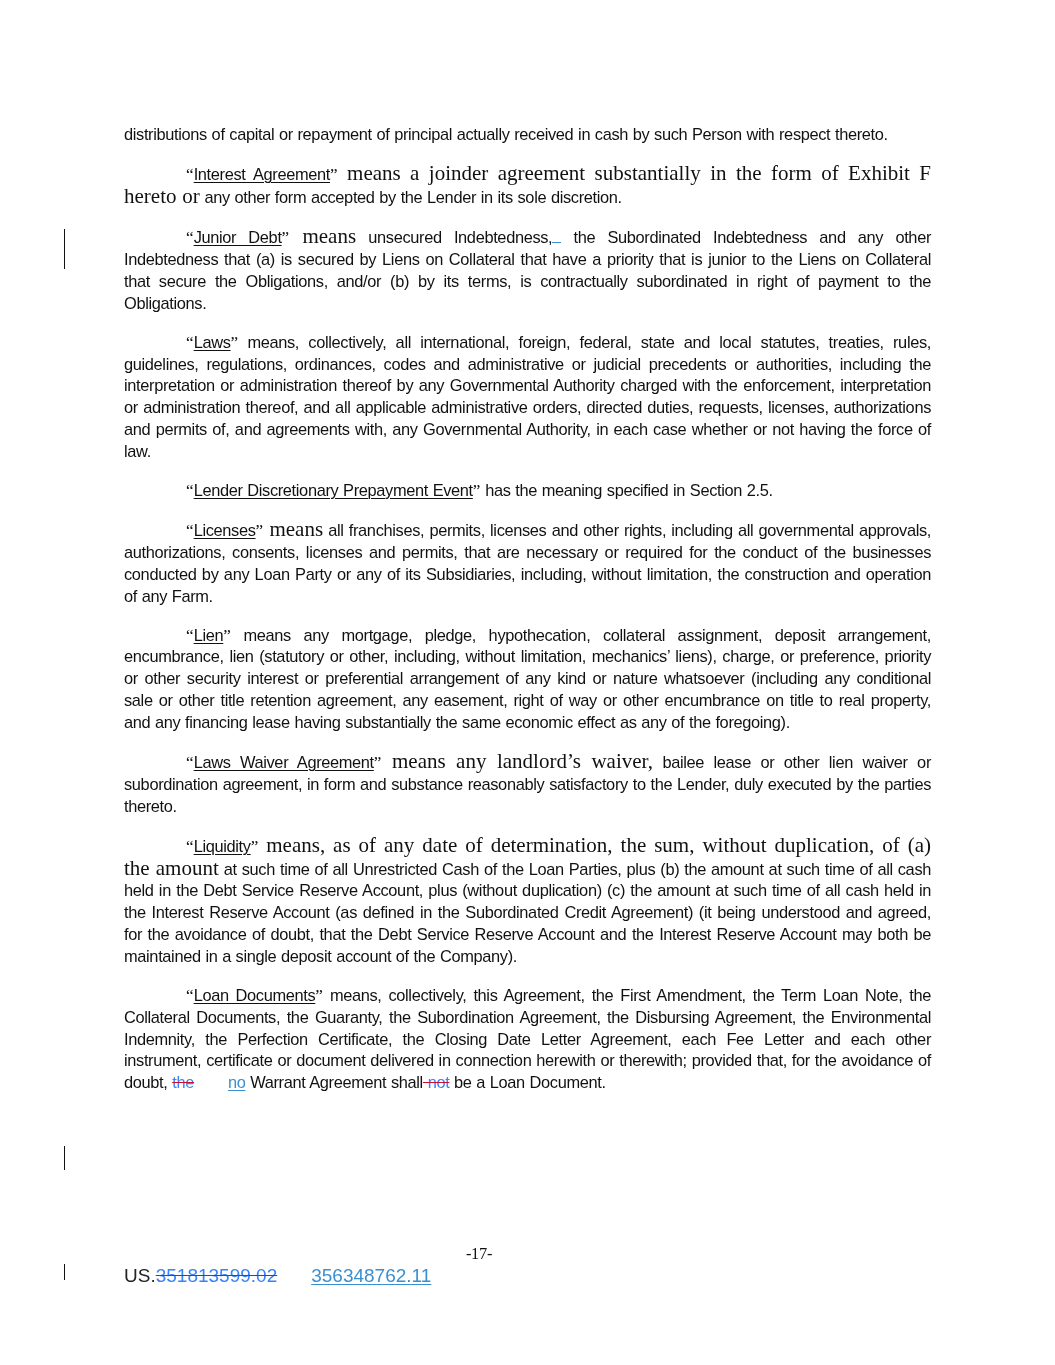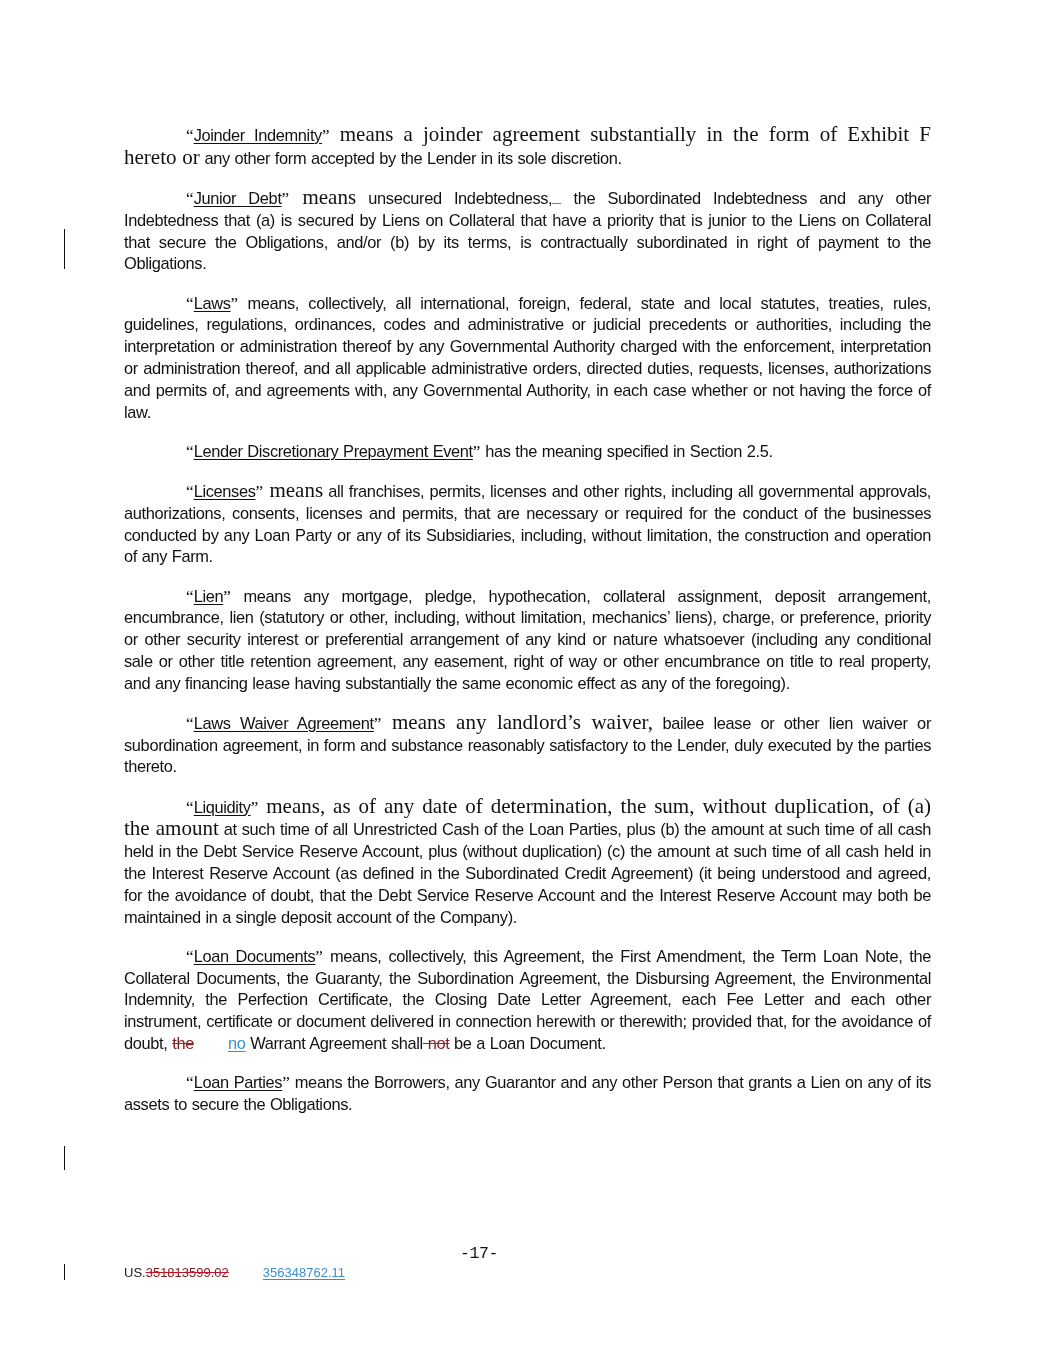--- a/index.html
+++ b/index.html
@@ -10,47 +10,50 @@
       font-family: "Liberation Sans", sans-serif;
       font-size: 16.4px; line-height: 21.8px;
       text-align: justify; letter-spacing: -0.35px; word-spacing: 0.5px;
     }
     .para { margin: 0 0 17.4px 0; }
     .para.indent { text-indent: 62px; }
     .serif { font-family: "Liberation Serif", serif; font-size: 21px; letter-spacing: 0; }
     .q { font-family: "Liberation Serif", serif; font-size: 17.2px; letter-spacing: 0; }
     .term { text-decoration: underline; text-underline-offset: 2px; text-decoration-thickness: 1px; }
     .ul { text-underline-offset: 2px; text-decoration-thickness: 1px; }
-    .del { color: #7f1d1d; text-decoration: line-through; text-decoration-color: #c8102e; }
+    .del { color: #3b82f6; text-decoration: line-through; text-decoration-color: #c8102e; }
     .ins { color: #3a8fd0; text-decoration: underline; text-decoration-color: #3a8fd0; text-underline-offset: 2px; padding-left: 34px; }
     .ins-blank { display: inline-block; width: 9px; border-bottom: 1px solid #3a8fd0; height: 14px; vertical-align: baseline; }
     .change-bar { position: absolute; left: 64px; width: 1.4px; background: #111111; }
     .page-number {
       position: absolute; left: 0; width: 958px; top: 1244px; text-align: center;
-      font-family: Liberation Mono, monospace; font-size: 16.4px; letter-spacing: -0.3px;
+      font-family: Liberation Serif, serif; font-size: 16.4px; letter-spacing: -0.3px;
     }
     .footer-id {
       position: absolute; left: 124px; top: 1265px;
-      font-family: "Liberation Sans", sans-serif; font-size: 13px; color: #222222;
+      font-family: "Liberation Sans", sans-serif; font-size: 19px; color: #222222;
     }
   </style>
 </head>
 <body>
 
 <div class="page">
 
   <div class="change-bar" style="top:229px;height:40px;"></div>
   <div class="change-bar" style="top:1146px;height:24px;"></div>
   <div class="change-bar" style="top:1264px;height:16px;"></div>
 
   <div class="body-text">
 
+    <p class="para">
+      <span>distributions of capital or repayment of principal actually received in cash by such Person with respect thereto.</span>
+    </p>
 
     <p class="para indent">
-      <span class="q">“</span><span class="term">Joinder Indemnity</span><span class="q">”</span><span class="serif"> means a joinder agreement substantially in the form of Exhibit F hereto or</span><span> any other form accepted by the Lender in its sole discretion.</span>
+      <span class="q">“</span><span class="term">Interest Agreement</span><span class="q">”</span><span class="serif"> means a joinder agreement substantially in the form of Exhibit F hereto or</span><span> any other form accepted by the Lender in its sole discretion.</span>
     </p>
 
     <p class="para indent">
       <span class="q">“</span><span class="term">Junior Debt</span><span class="q">”</span><span class="serif"> means</span><span> unsecured Indebtedness,</span><span class="ins-blank"></span><span>  the Subordinated Indebtedness and any other Indebtedness that (a) is secured by Liens on Collateral that have a priority that is junior to the Liens on Collateral that secure the Obligations, and/or (b) by its terms, is contractually subordinated in right of payment to the Obligations.</span>
     </p>
 
     <p class="para indent">
       <span class="q">“</span><span class="term">Laws</span><span class="q">”</span><span> means, collectively, all international, foreign, federal, state and local statutes, treaties, rules, guidelines, regulations, ordinances, codes and administrative or judicial precedents or authorities, including the interpretation or administration thereof by any Governmental Authority charged with the enforcement, interpretation or administration thereof, and all applicable administrative orders, directed duties, requests, licenses, authorizations and permits of, and agreements with, any Governmental Authority, in each case whether or not having the force of law.</span>
     </p>
 
@@ -72,23 +75,20 @@
     </p>
 
     <p class="para indent">
       <span class="q">“</span><span class="term">Liquidity</span><span class="q">”</span><span class="serif"> means, as of any date of determination, the sum, without duplication, of (a) the amount</span><span> at such time of all Unrestricted Cash of the Loan Parties, </span><span class="ul">plus</span><span> (b) the amount at such time of all cash held in the Debt Service Reserve Account, </span><span class="ul">plus</span><span> (without duplication) (c) the amount at such time of all cash held in the Interest Reserve Account (as defined in the Subordinated Credit Agreement) (it being understood and agreed, for the avoidance of doubt, that the Debt Service Reserve Account and the Interest Reserve Account may both be maintained in a single deposit account of the Company).</span>
     </p>
 
     <p class="para indent">
       <span class="q">“</span><span class="term">Loan Documents</span><span class="q">”</span><span> means, collectively, this Agreement, the First Amendment, the Term Loan Note, the Collateral Documents, the Guaranty, the Subordination Agreement, the Disbursing Agreement, the Environmental Indemnity, the Perfection Certificate, the Closing Date Letter Agreement, each Fee Letter and each other instrument, certificate or document delivered in connection herewith or therewith; provided that, for the avoidance of doubt, </span><span class="del">the</span><span class="ins">no</span><span> Warrant Agreement shall</span><span class="del"> not</span><span> be a Loan Document.</span>
     </p>
 
-    <p class="para indent">
-      <span class="q">“</span><span class="term">Loan Parties</span><span class="q">”</span><span> means the Borrowers, any Guarantor and any other Person that grants a Lien on any of its assets to secure the Obligations.</span>
-    </p>
 
   </div>
 
   <div class="page-number">-17-</div>
 
   <div class="footer-id">
     <span>US.</span><span class="del">351813599.02</span><span class="ins">356348762.11</span>
   </div>
 
 </div>

